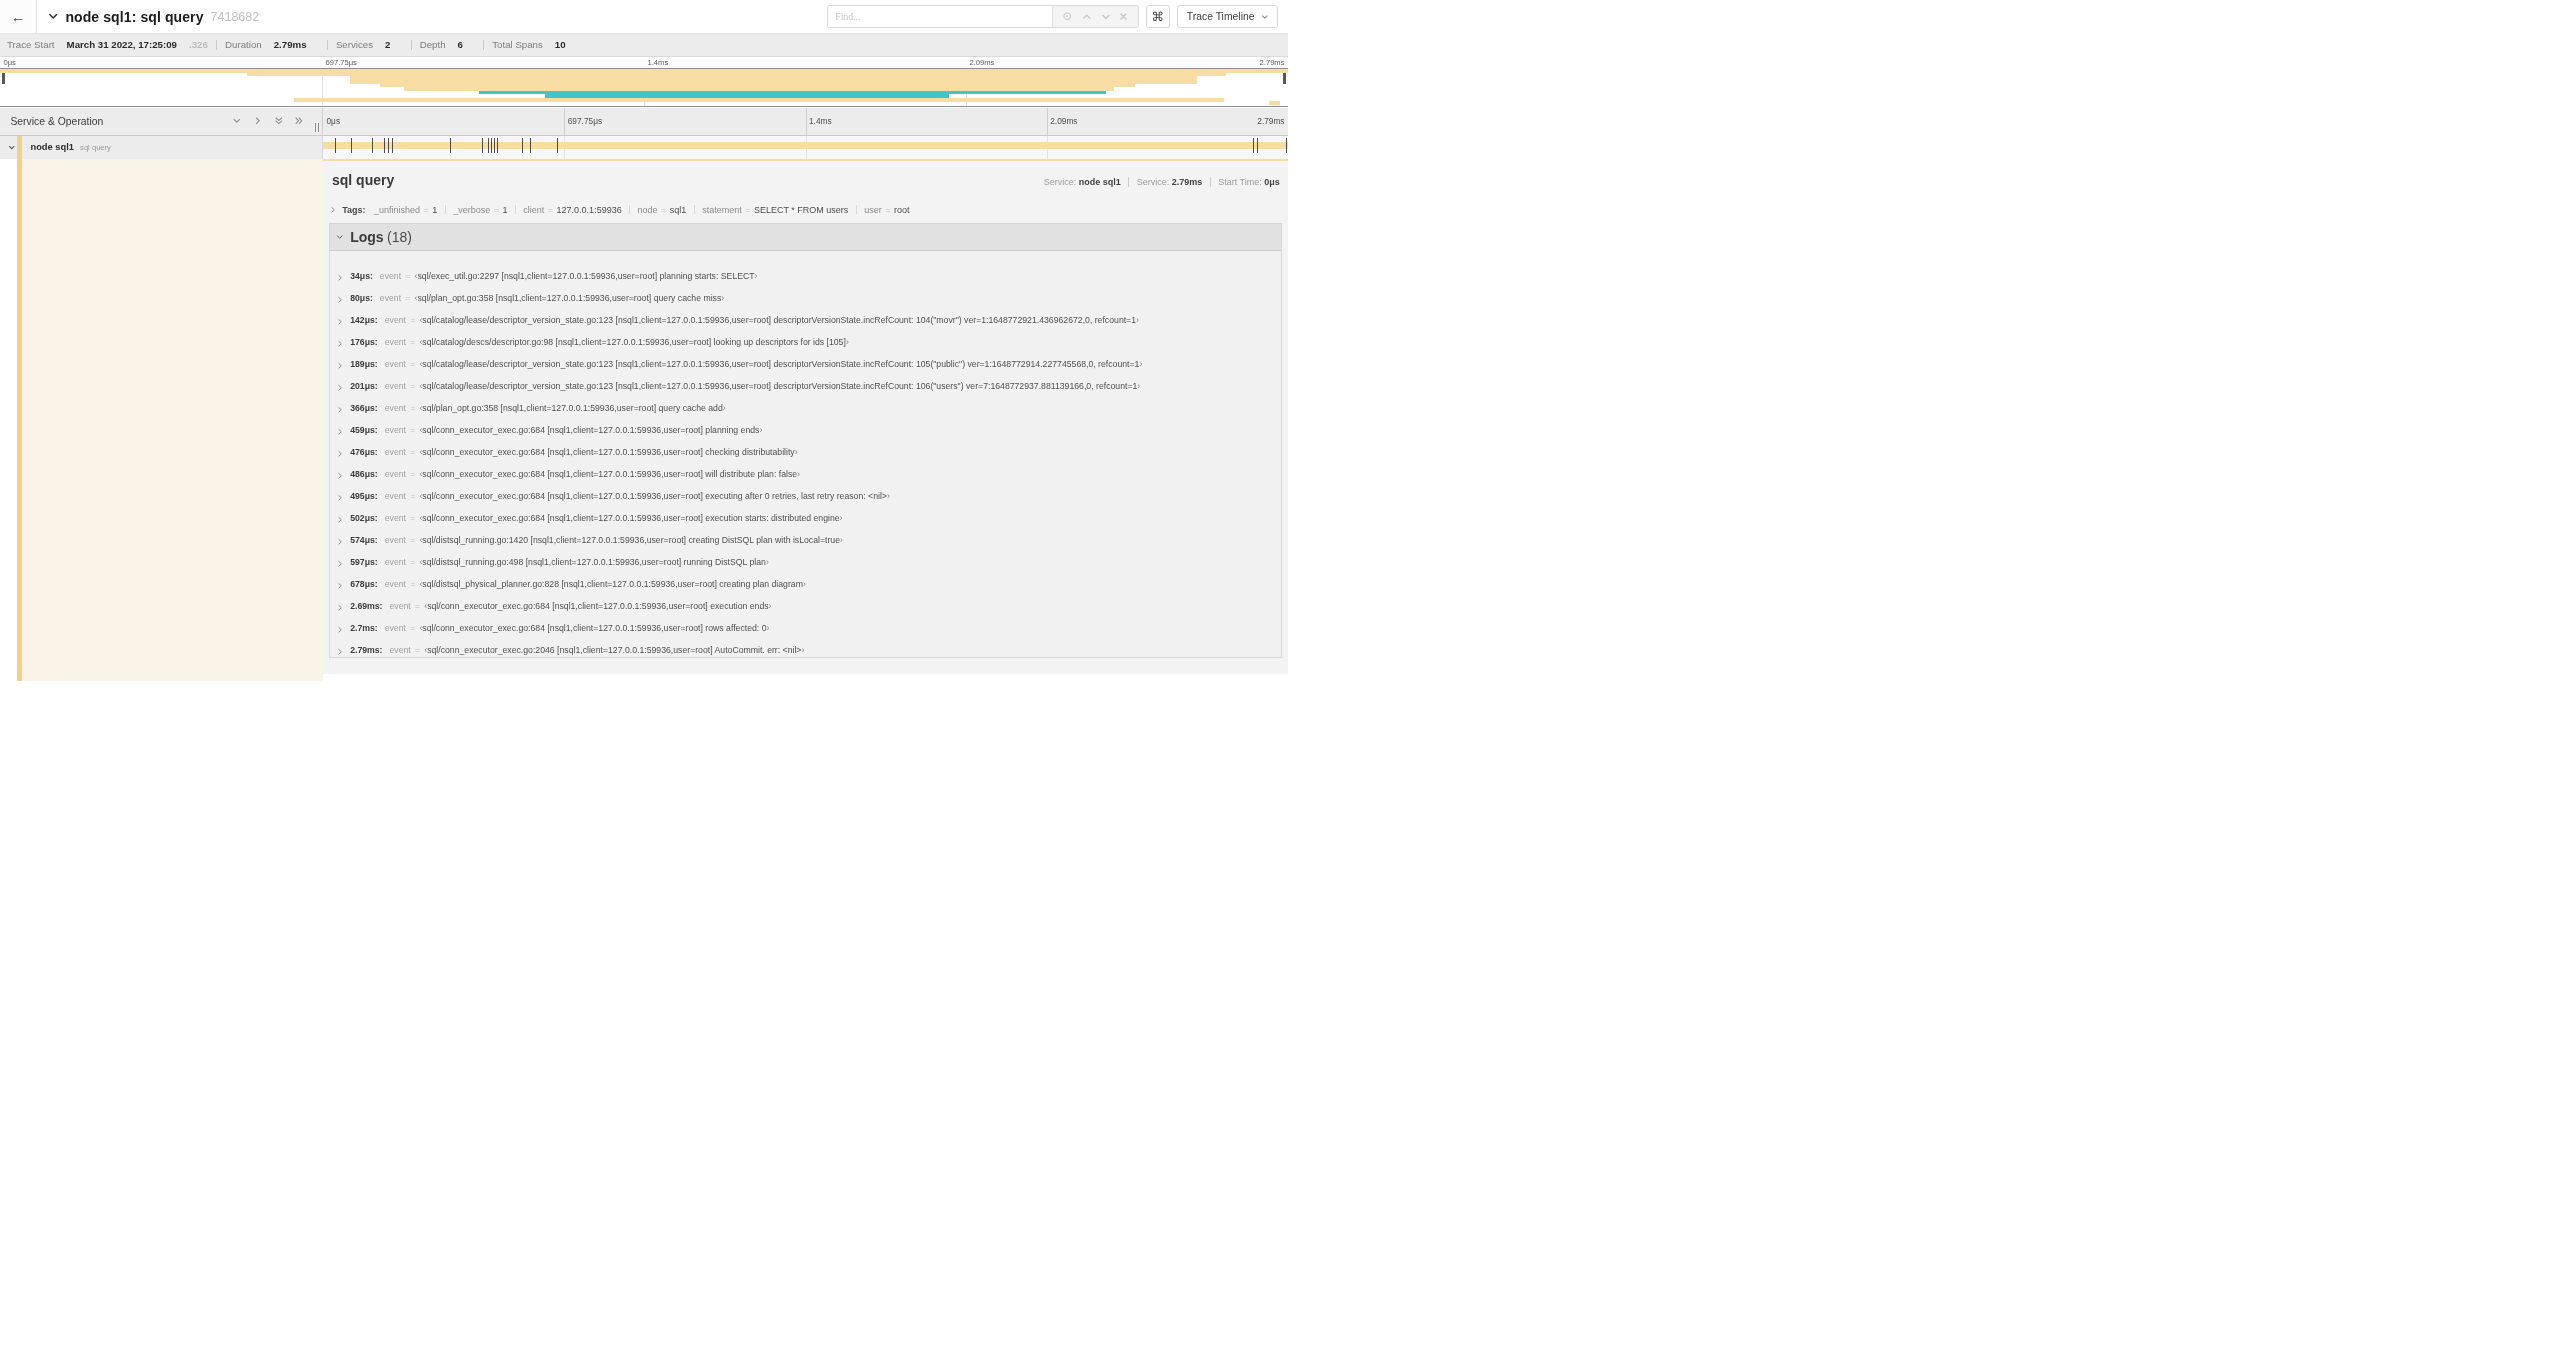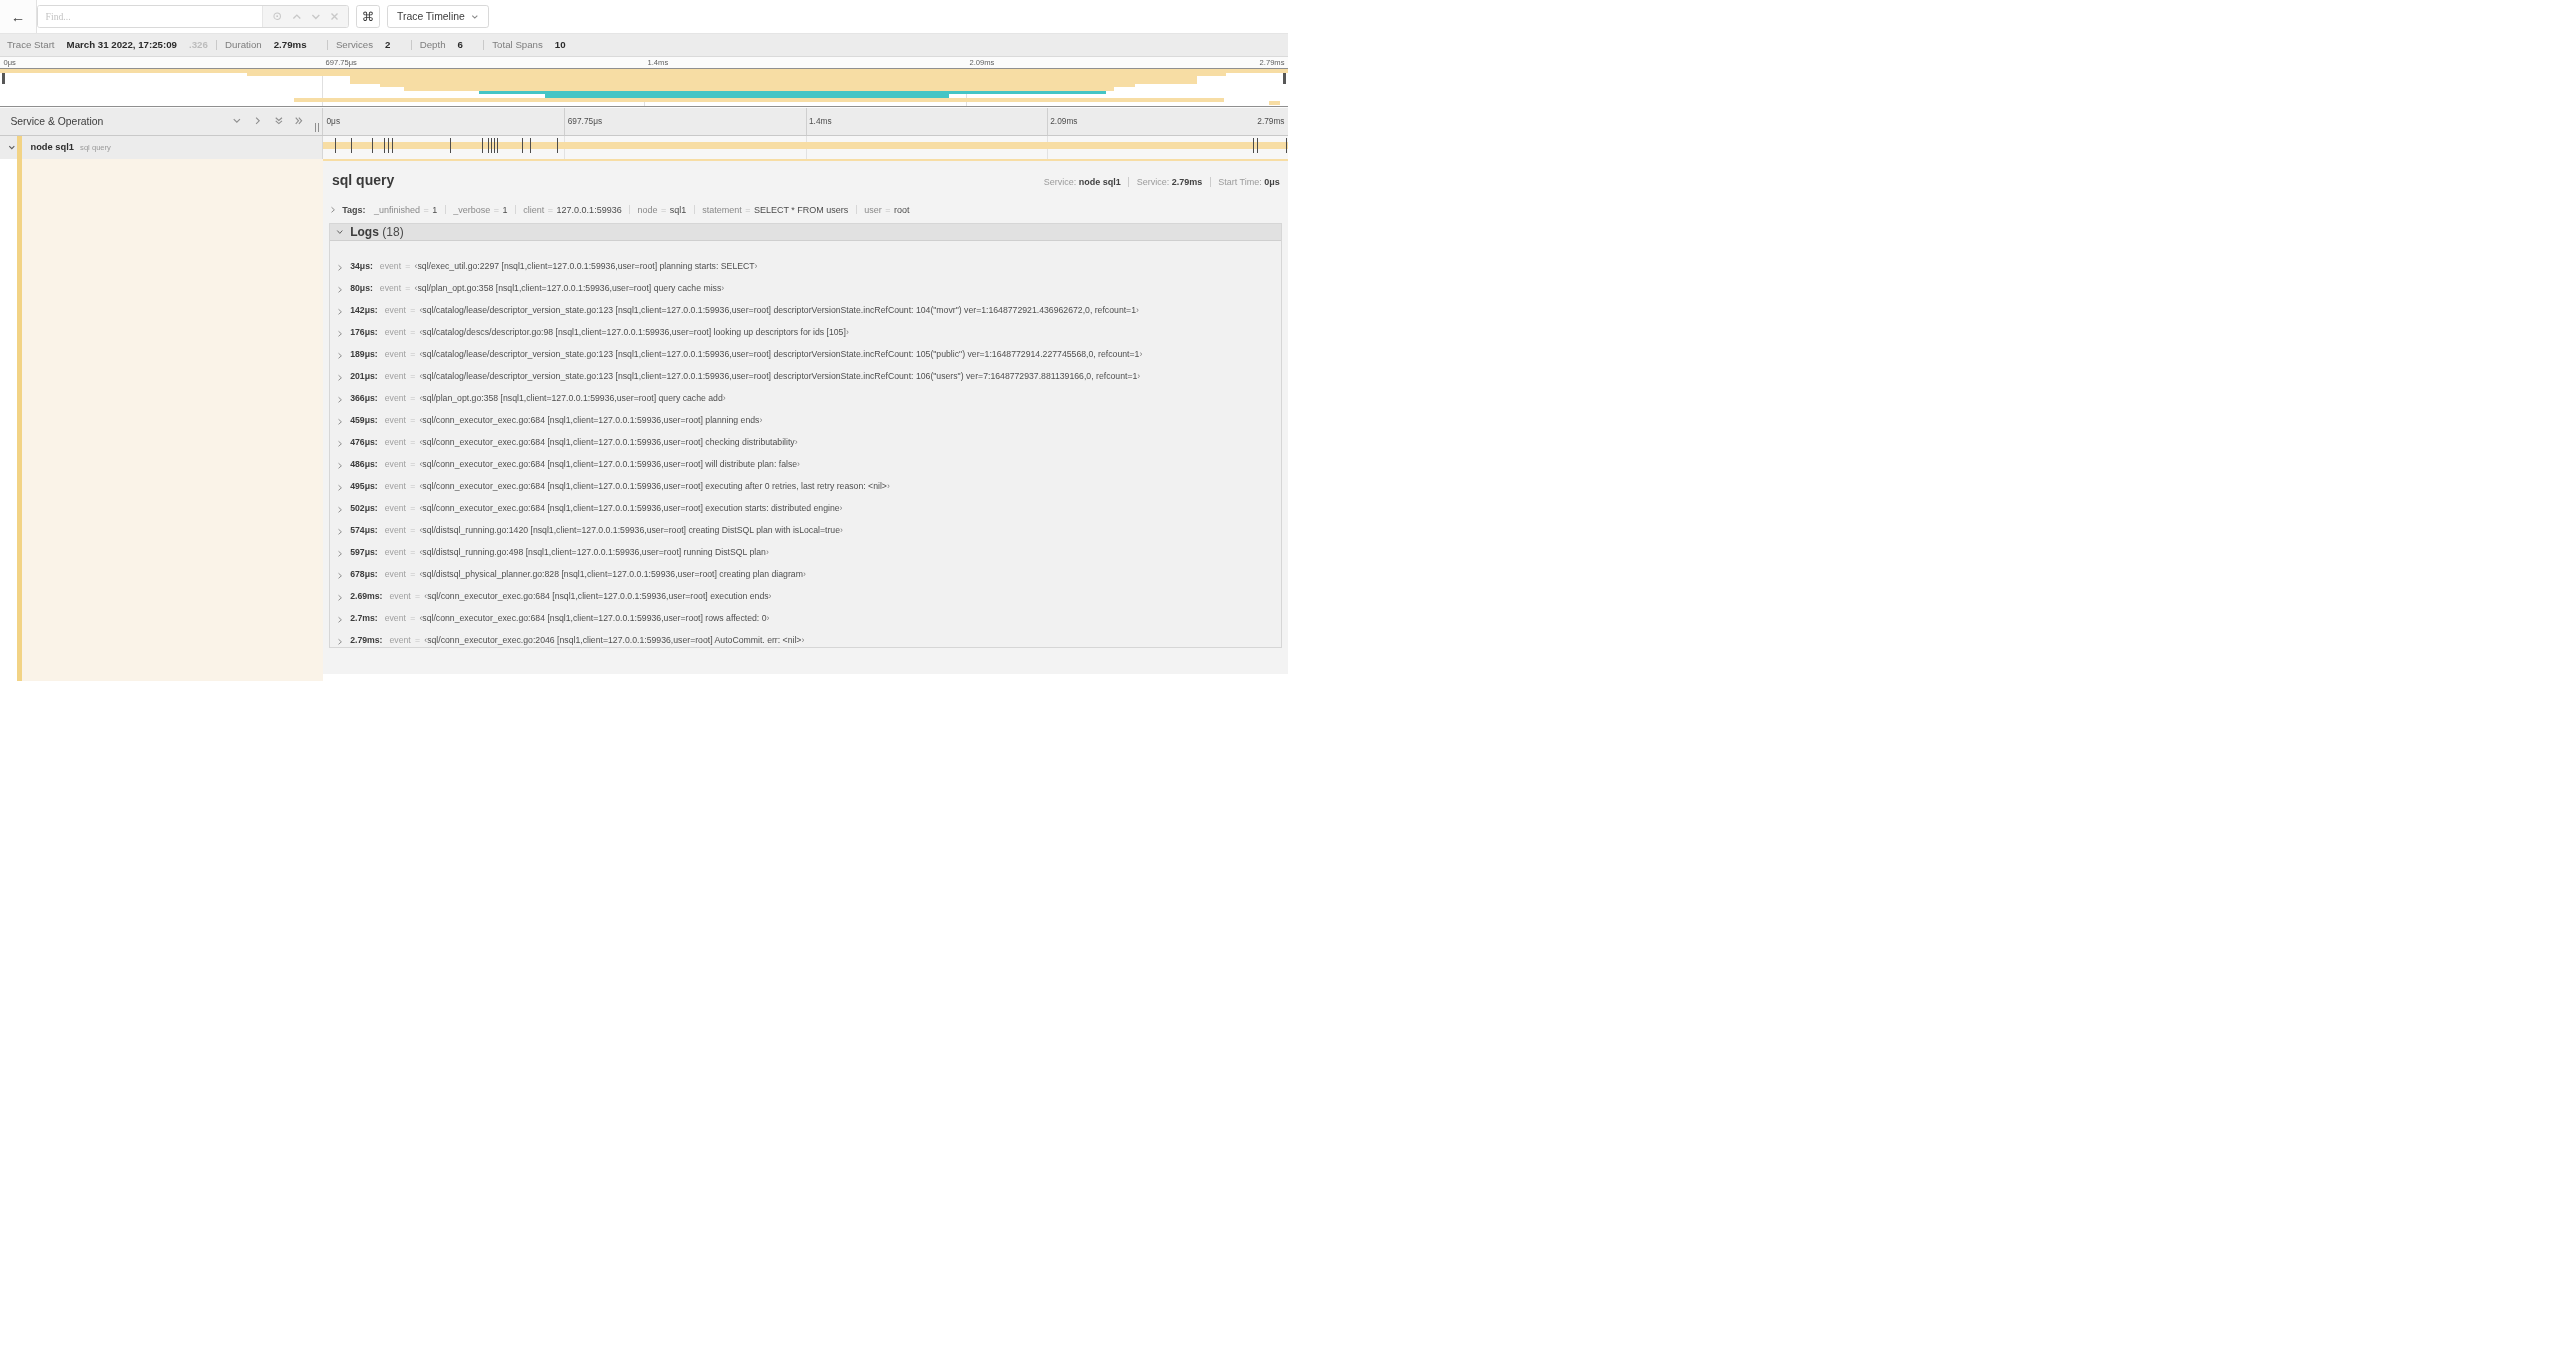--- a/index.html
+++ b/index.html
@@ -81,21 +81,21 @@
 
   .tags-row { display:flex; align-items:center; padding:8.3px 0 7px 6.2px; font-size:9px; cursor:pointer; }
   .tags-label { font-weight:bold; color:#494949; margin:0 8.3px 0 5.5px; }
   .tag-item { white-space:nowrap; }
   .tag-item .k { color:#8a8a8a; }
   .tag-item .eq { color:#c2c2c2; padding:0 3.5px; }
   .tag-item .v { color:#4c4c4c; }
   .tag-sep { width:0.7px; height:9.7px; background:#d7d7d7; margin:0 7.6px; }
 
   .logs-block { margin:1.4px 6.2px 0 6.2px; border:0.7px solid #d6d6d6; display:flex; flex-direction:column; flex:0 0 auto; }
-  .logs-header { height:17px; background:#e1e1e1; border-bottom:0.7px solid #cfcfcf; display:flex; align-items:center; padding-left:6.2px; font-size:12px; color:#3c3c3c; cursor:pointer; }
+  .logs-header { height:27px; background:#e1e1e1; border-bottom:0.7px solid #cfcfcf; display:flex; align-items:center; padding-left:6.2px; font-size:14px; color:#3c3c3c; cursor:pointer; }
   .logs-title { font-weight:bold; margin:0 3.5px 0 6.2px; }
   .logs-count { color:#4a4a4a; }
   .log-rows { background:#f1f1f1; padding:8.3px 0 1.4px 0; }
   .log-row { height:22px; display:flex; align-items:flex-end; padding-left:6.2px; font-size:8.7px; white-space:nowrap; overflow:hidden; cursor:pointer; }
   .log-time { font-weight:bold; color:#3c3c3c; margin:0 7px 0 6.2px; }
   .log-key { color:#9e9e9e; }
   .log-eq { color:#c2c2c2; padding:0 4.2px; }
   .log-val { color:#4f4f4f; }
   .log-val .q { color:#7d7d7d; }
   .logs-footnote { padding:5.5px 0 4.2px 7px; font-size:7.6px; color:#9c9c9c; background:#f1f1f1; border-top:0.7px solid #e6e6e6; }
@@ -109,20 +109,29 @@
   svg.ch { display:block; }
 </style>
 </head>
 <body>
 
 <div class="app">
 
   <div class="topbar">
     <div class="back-btn">
       <span>←</span>
+    </div>
+    <div class="title-wrap">
+      <span class="title-chevron">
+        <svg class="ch" width="10.4" height="10.4" viewBox="0 0 14 14" fill="none" stroke="#2b2b2b" stroke-width="2">
+            <path d="M2 4.5 L7 9.5 L12 4.5"></path>
+          </svg>
+      </span>
+      <span class="trace-title">node sql1: sql query</span>
+      <span class="trace-id">7418682</span>
     </div>
     <div class="topbar-right">
       <div class="find-box">
         <input type="text" placeholder="Find..." style="">
         <div class="find-suffix">
           <span class="ic">
             <svg class="ch" width="10.4" height="10.4" viewBox="0 0 16 16" fill="none" stroke="#c8c8c8" stroke-width="1.6">
                 <circle cx="8" cy="8" r="5"></circle>
                 <circle cx="8" cy="8" r="1.4" fill="#c8c8c8" stroke="none"></circle>
               </svg>

